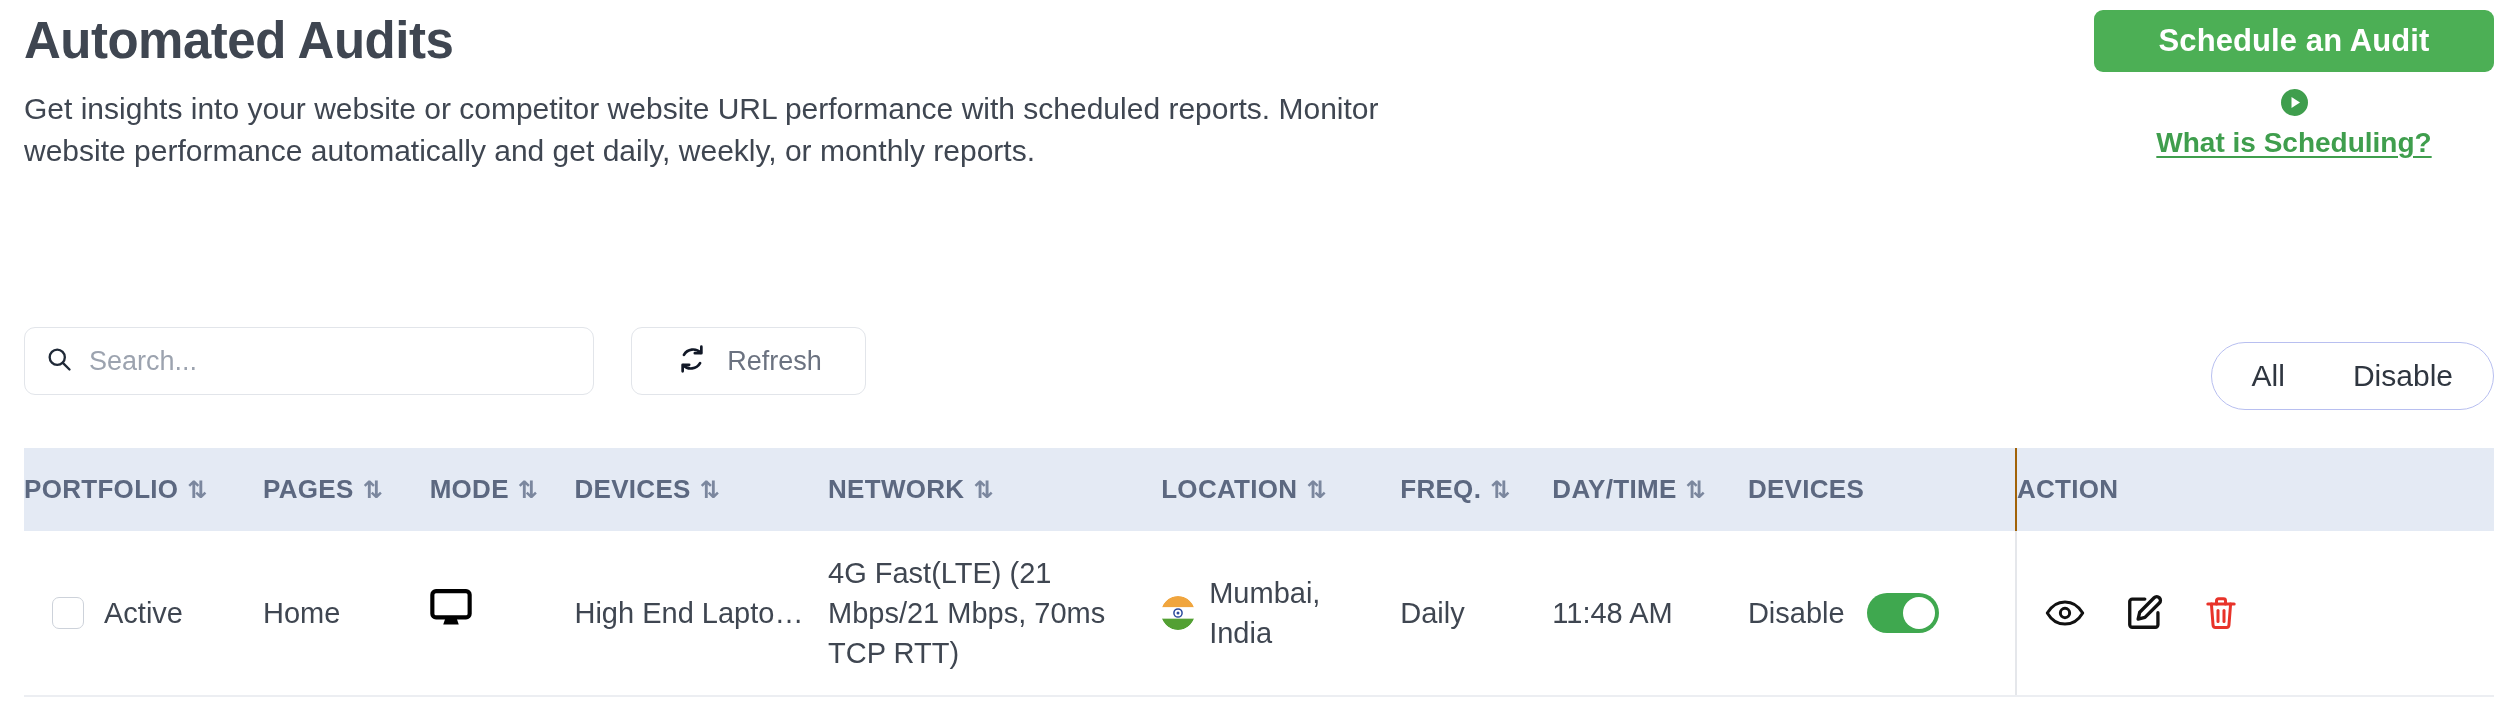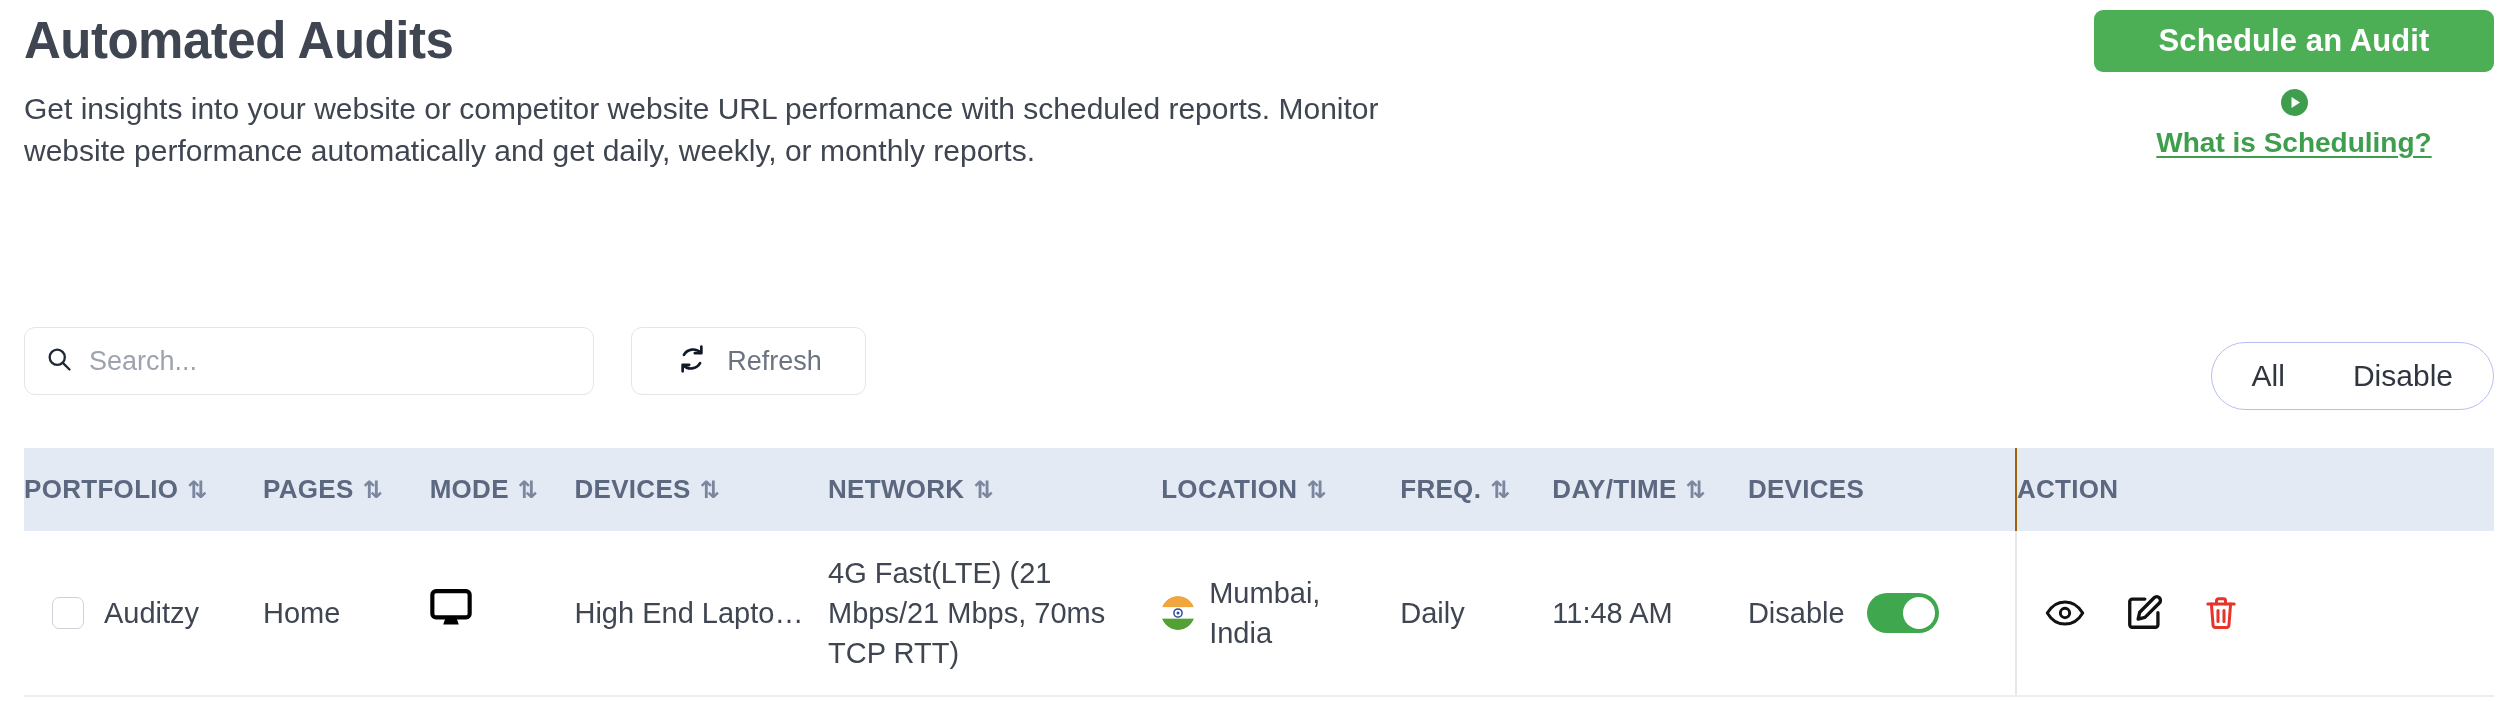--- a/index.html
+++ b/index.html
@@ -407,21 +407,21 @@
             <span>ACTION</span>
           </span>
         </th>
       </tr>
     </thead>
     <tbody>
       <tr>
         <td class="col-portfolio">
           <span class="cell-flex">
             <span class="row-checkbox"></span>
-            <span>Auditzy</span>
+            <span>Active</span>
           </span>
         </td>
         <td>Home</td>
         <td>
           <span>
             <svg width="42" height="38" viewBox="0 0 24 22" aria-hidden="true">
               <rect x="1.2" y="1.2" width="21.6" height="15.2" rx="2.1" fill="none" stroke="#000000" stroke-width="2.4"></rect>
               <path d="M8.6 17.4 h6.8 l1.1 3.2 h-9 z" fill="#000000"></path>
             </svg>
           </span>

